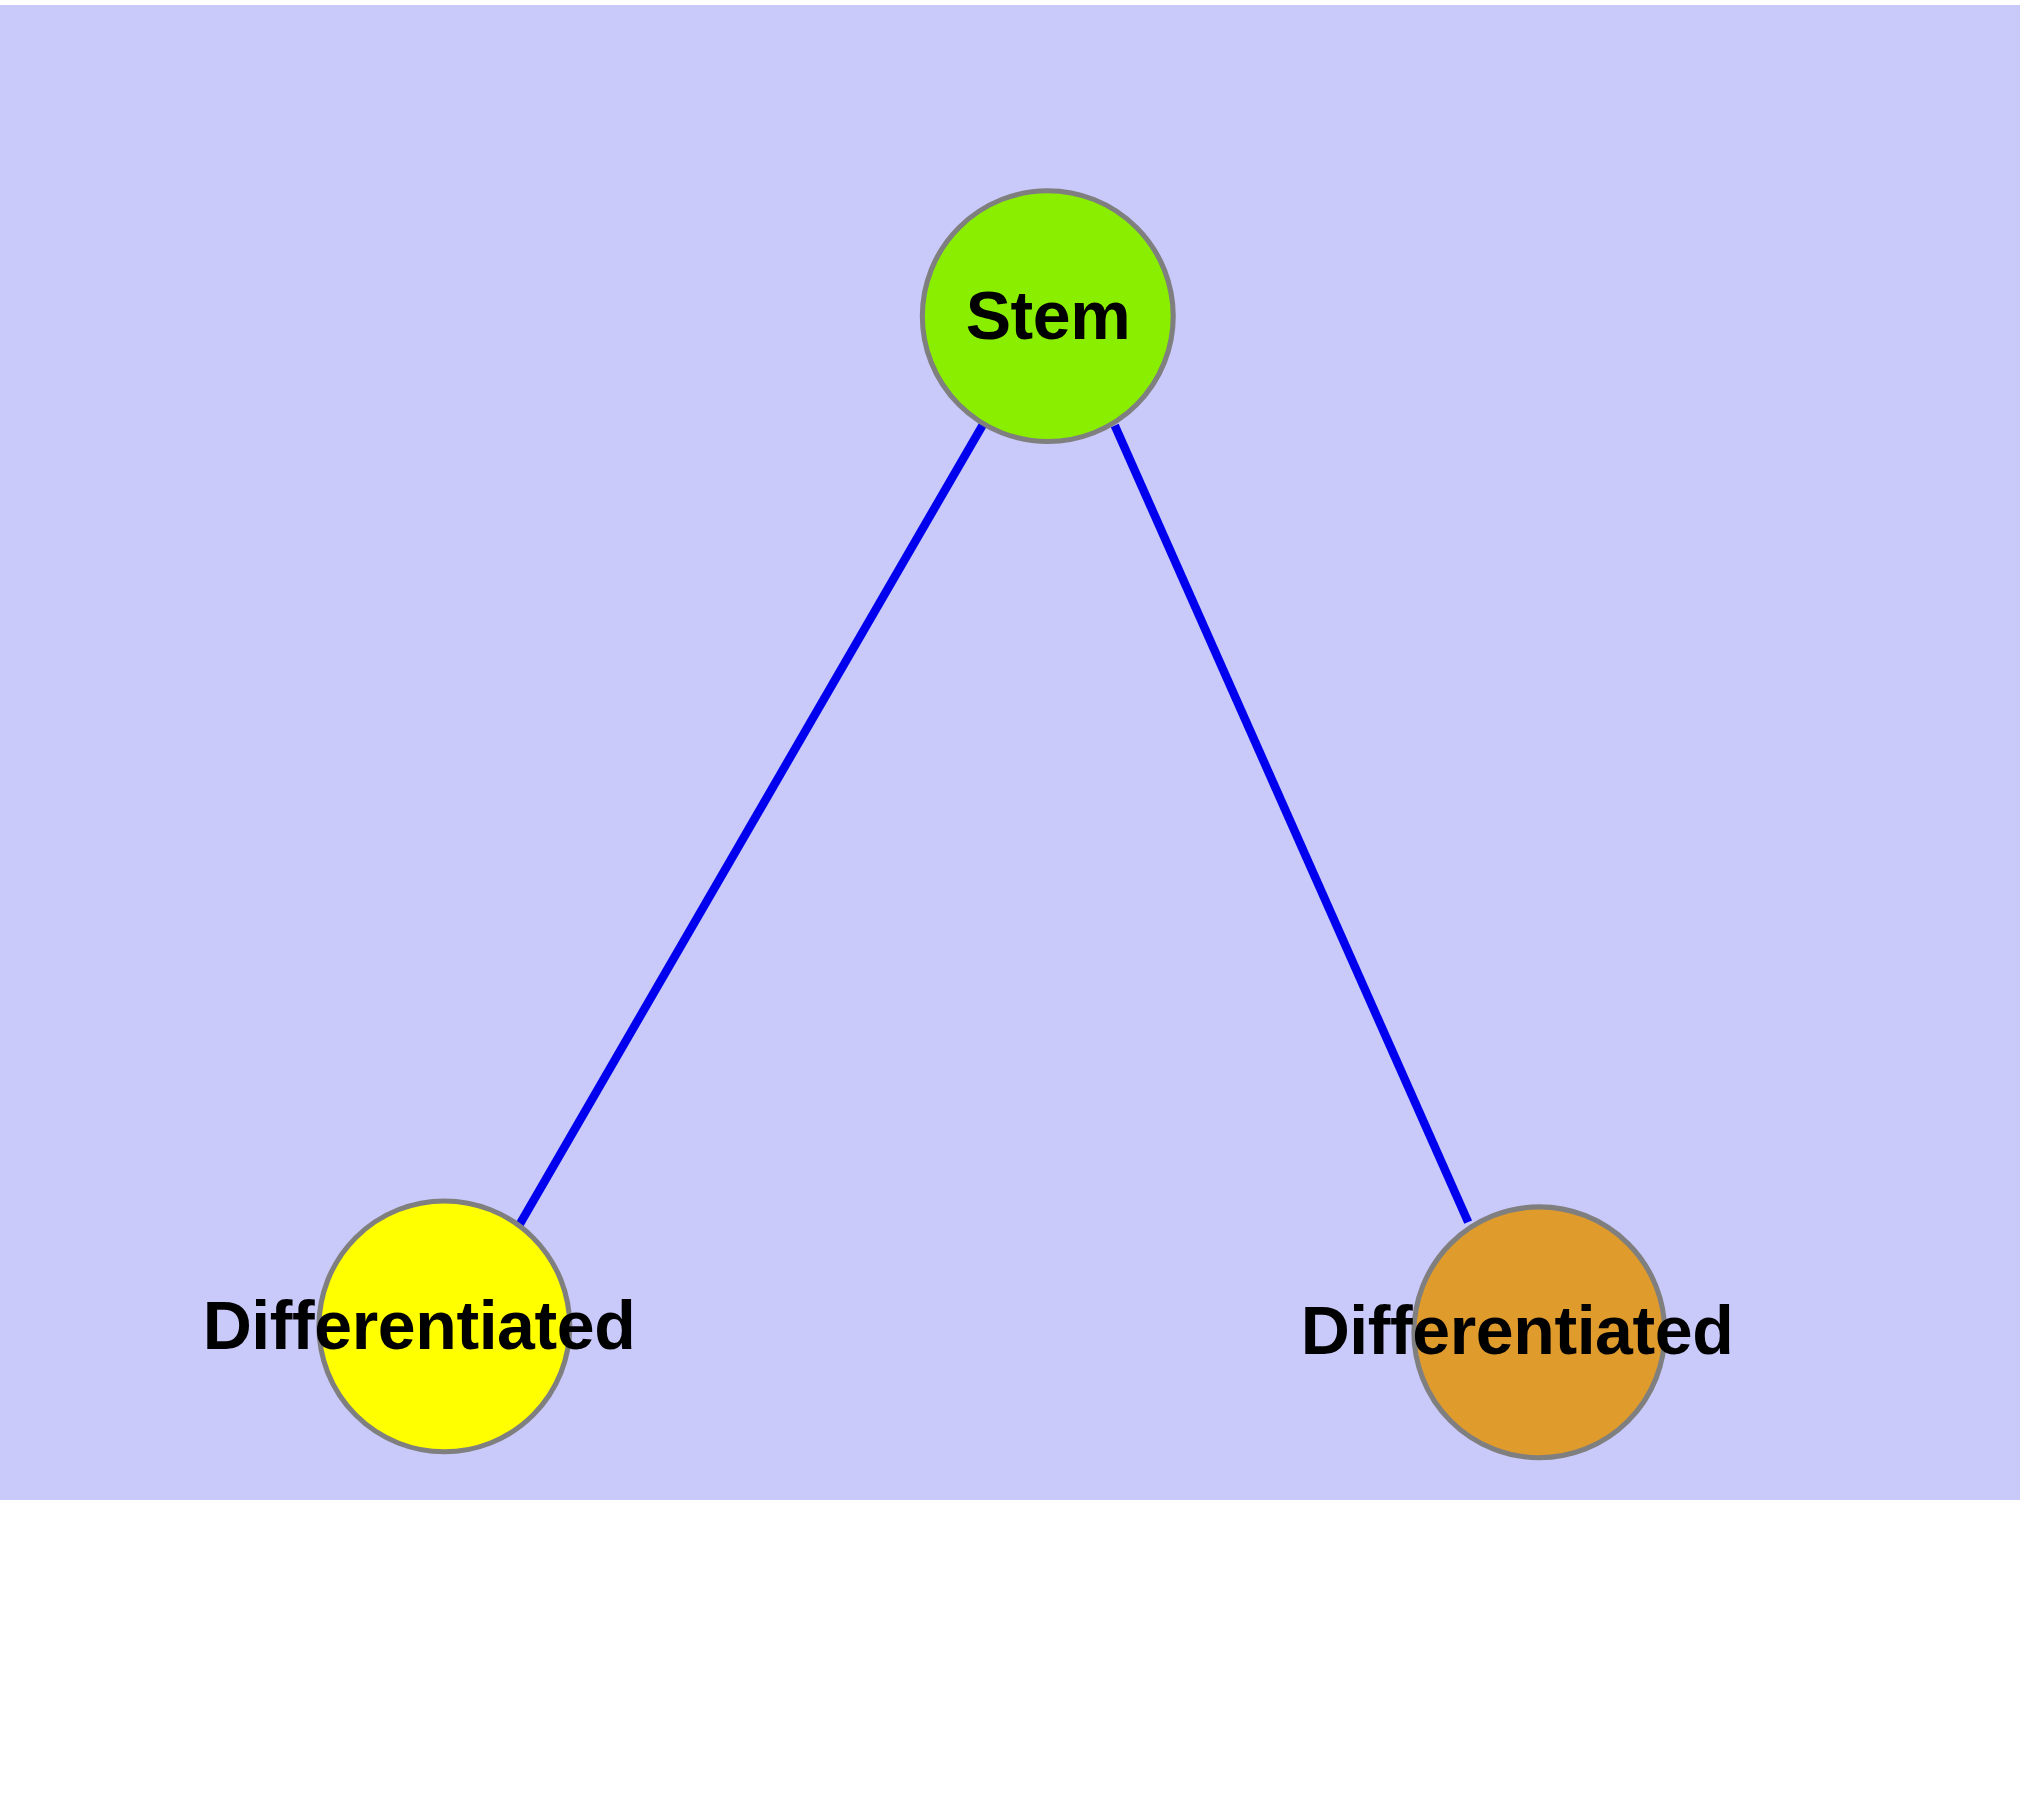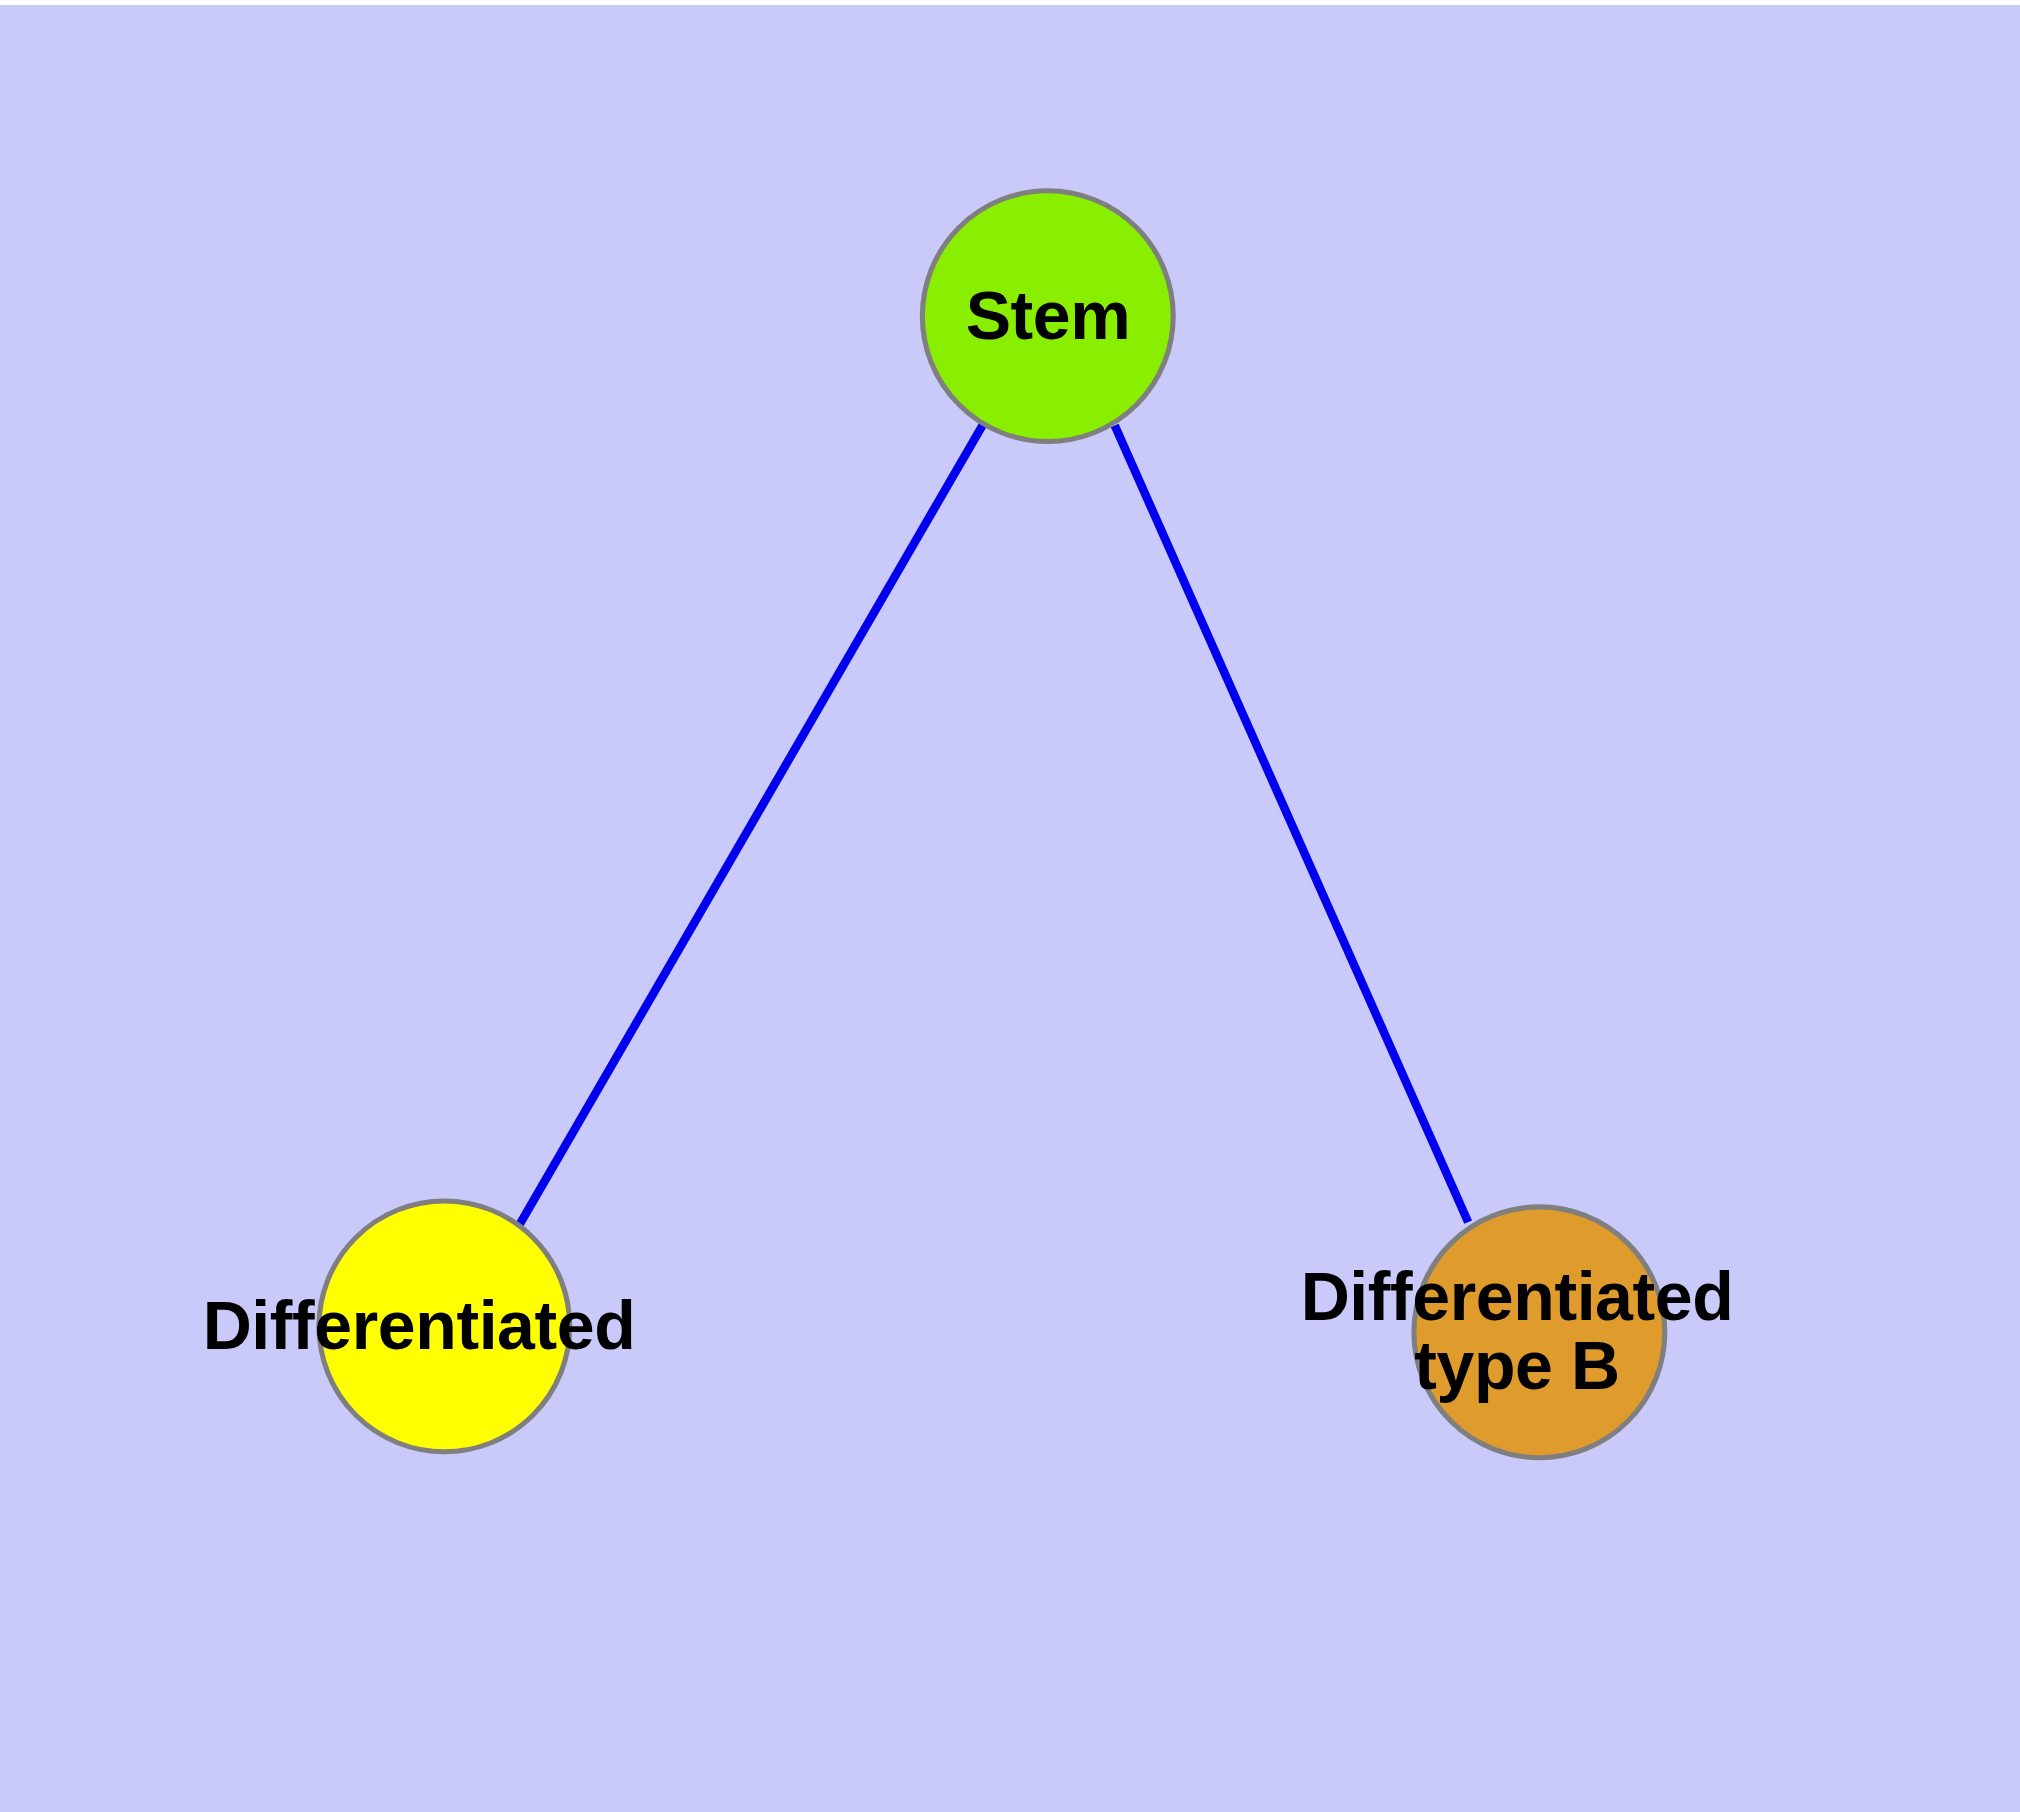--- a/index.html
+++ b/index.html
@@ -52,21 +52,21 @@
     pointer-events: none;
     font-family: "Liberation Sans", sans-serif;
   }
   .node-label .lbl-line {
     display: block;
   }
 </style>
 </head>
 <body style="background: rgb(255, 255, 255);">
 
-<div id="canvas" style="width: 2021px; height: 1812px;">
+<div id="canvas" style="width: 2021px; height: 1500px;">
 
   <div id="bg-rect" style="background: rgb(201, 201, 250);"></div>
 
   <svg id="graph-svg" viewBox="0 0 2384 2138">
     <g>
       <line class="edge-line" x1="1160" y1="500" x2="612" y2="1446" stroke="#0000ee" stroke-width="10"></line>
       <line class="edge-line" x1="1315" y1="502" x2="1732" y2="1442" stroke="#0000ee" stroke-width="10"></line>
     </g>
     <g>
       <circle class="node-circle" cx="1236" cy="373" r="148" fill="#8aee00" stroke="#7f7f7f" stroke-width="6"></circle>
@@ -78,17 +78,16 @@
   <div class="node-label" style="left: 1048px; top: 316px; color: rgb(0, 0, 0); font-size: 68px;">
     <span class="lbl-line">Stem</span>
   </div>
 
   <div class="node-label" style="left: 419px; top: 1326px; color: rgb(0, 0, 0); font-size: 68px;">
     <span class="lbl-line">Differentiated</span>
   </div>
 
   <div class="node-label" style="left: 1517px; top: 1331px; color: rgb(0, 0, 0); font-size: 68px;">
     <span class="lbl-line">Differentiated</span>
-    <span class="lbl-line">type B</span>
   </div>
 
 </div>
 
 
 </body></html>

